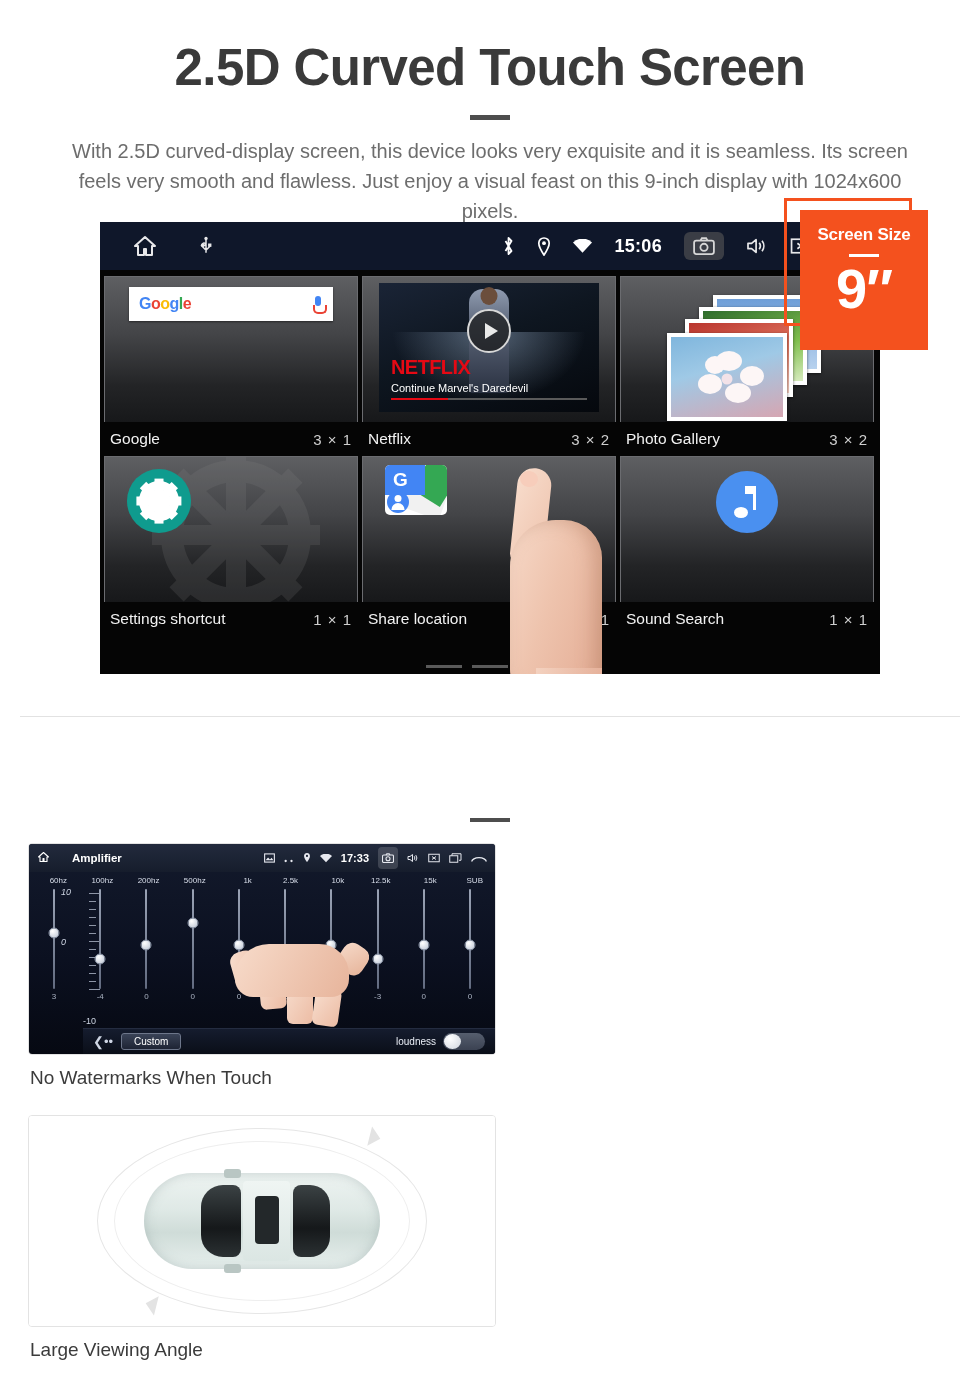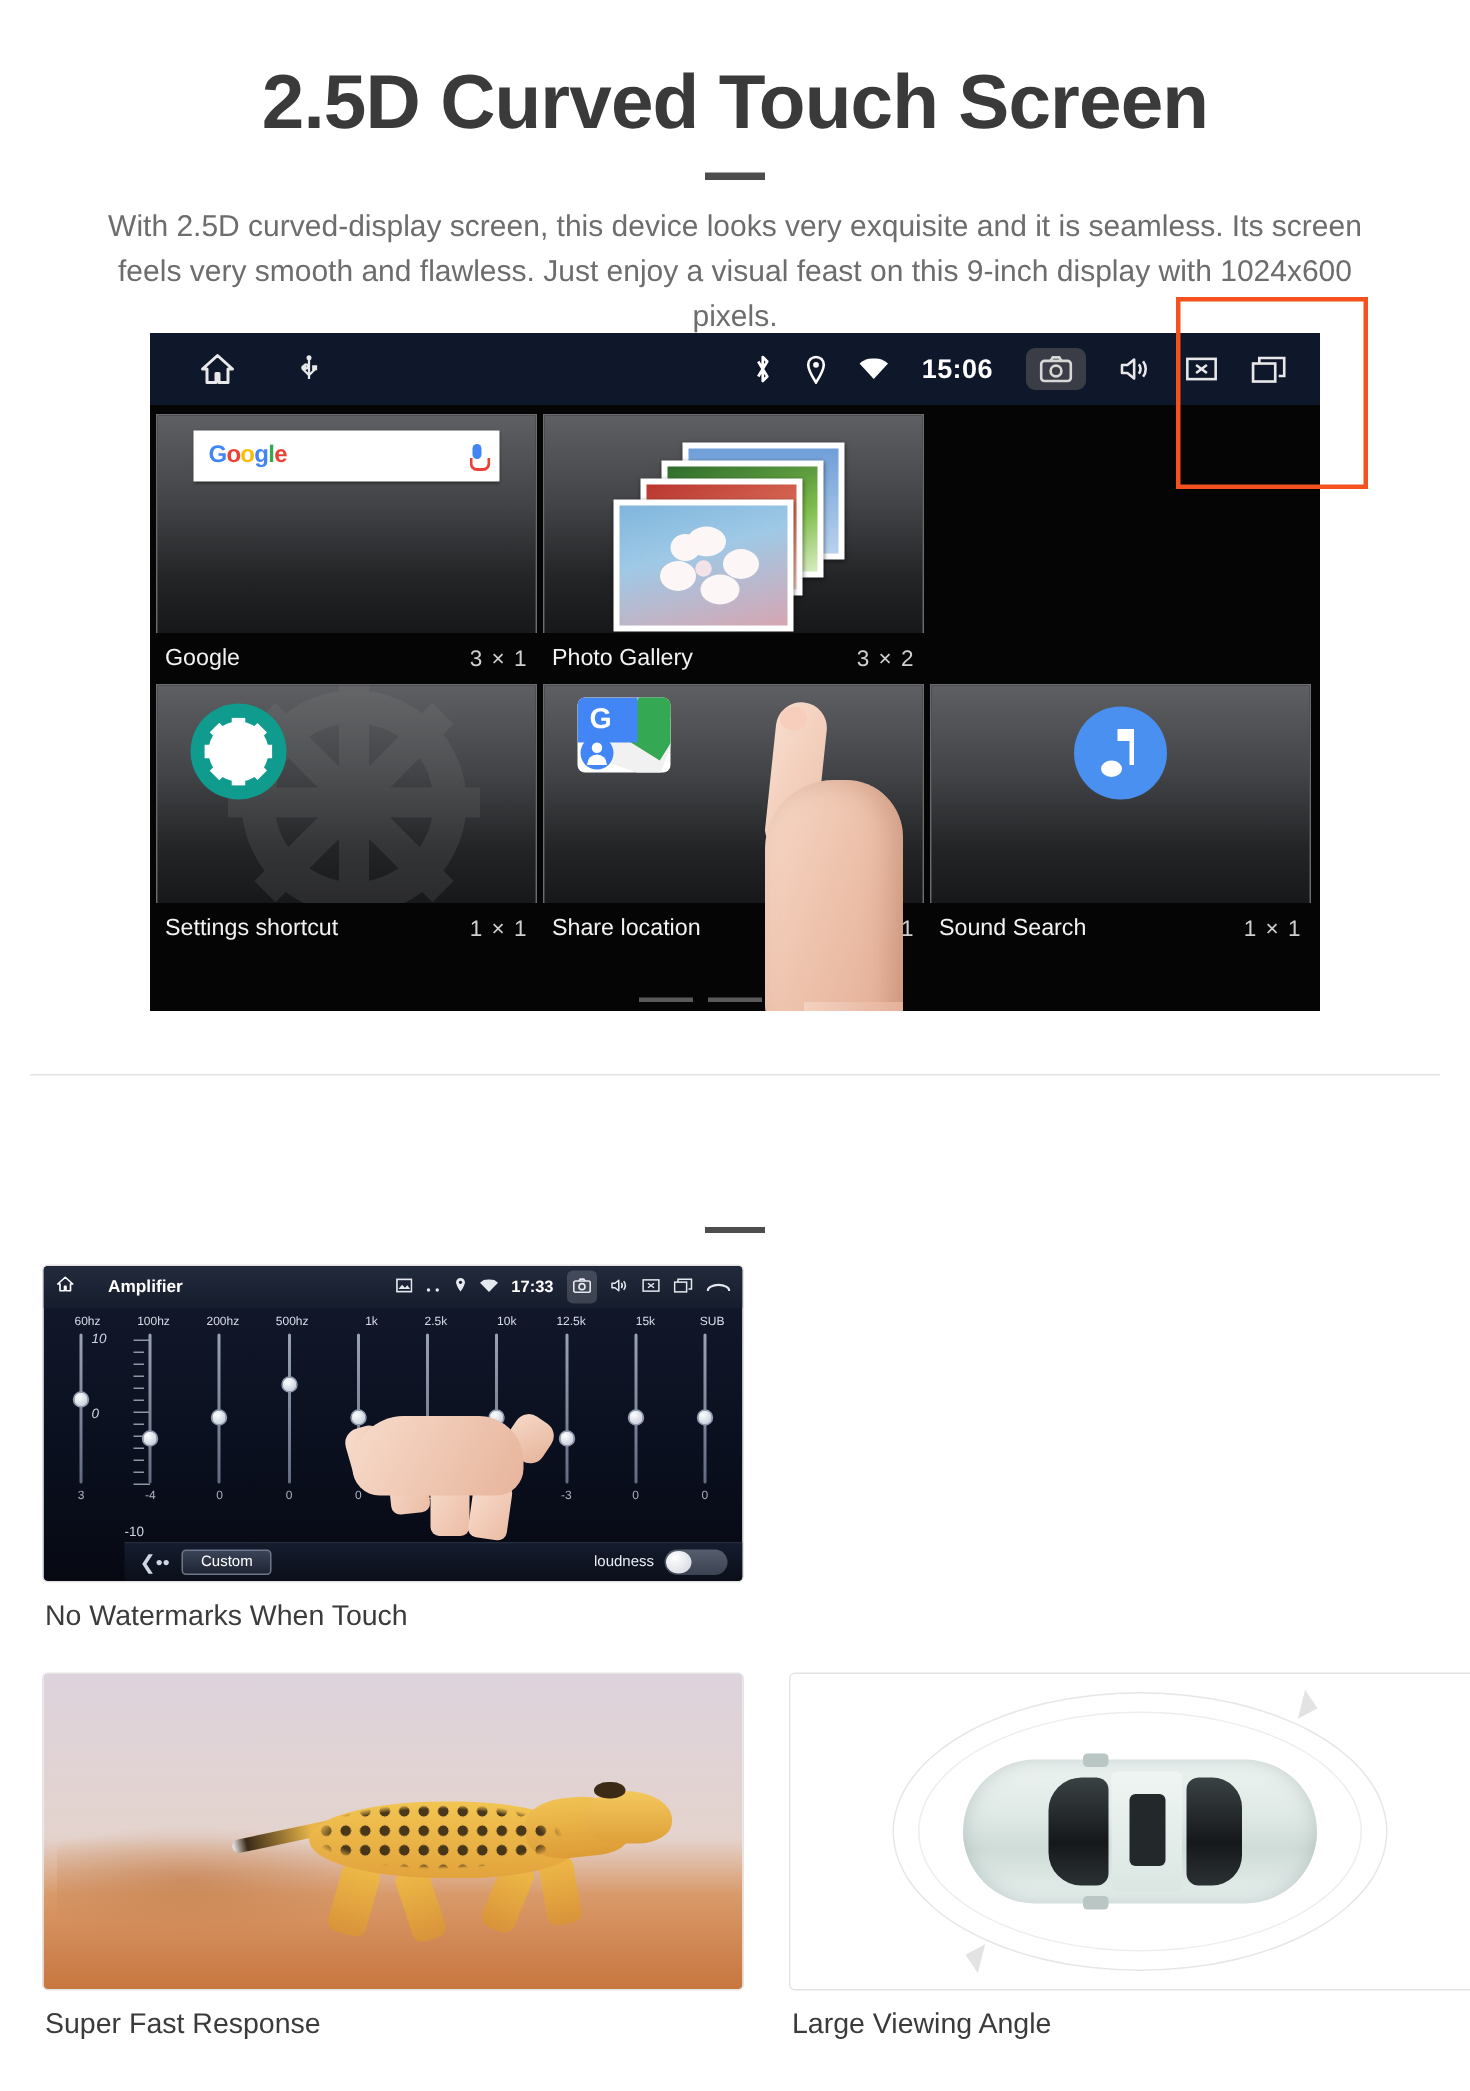--- a/index.html
+++ b/index.html
@@ -445,20 +445,42 @@
               <span class="glogo"><i style="color:#4285F4">G</i><i style="color:#EA4335">o</i><i style="color:#FBBC05">o</i><i style="color:#4285F4">g</i><i style="color:#34A853">l</i><i style="color:#EA4335">e</i></span>
               <span class="mic"></span>
             </div>
           </div>
           <div class="wlabelrow">
             <span class="wlabel">Google</span>
             <span class="wsize">3 × 1</span>
           </div>
         </div>
 
+        <div class="wcell">
+          <div class="wcard">
+            <div class="nfx">
+              <div class="nfx-street"></div>
+              <div class="nfx-fig">
+                  <span class="nfx-head"></span>
+                </div>
+              <div class="nfx-play">
+                  <span></span>
+                </div>
+              <div class="nfx-brand">NETFLIX</div>
+              <div class="nfx-cap">Continue Marvel's Daredevil</div>
+              <div class="nfx-bar">
+                  <i></i>
+                </div>
+            </div>
+          </div>
+          <div class="wlabelrow">
+            <span class="wlabel">Netflix</span>
+            <span class="wsize">3 × 2</span>
+          </div>
+        </div>
 
         <div class="wcell">
           <div class="wcard">
             <div class="pg">
               <div class="pgf pgf1">
                   <i class="sky-i"></i>
                 </div>
               <div class="pgf pgf2">
                   <i class="leaf-i"></i>
                 </div>
@@ -555,20 +577,25 @@
 
     <div class="hand-home">
       <div class="finger"></div>
       <div class="nail"></div>
       <div class="palm"></div>
       <div class="wrist"></div>
     </div>
   </div>
 
   <div class="badge-frame"></div>
+  <div class="badge">
+    <div class="badge-t">Screen Size</div>
+    <div class="badge-rule"></div>
+    <div class="badge-n">9″</div>
+  </div>
 
   <div class="divider"></div>
 
   <div class="sec2-rule"></div>
 
   <div class="grid">
 
     <div class="grid-row">
 
 
@@ -753,40 +780,20 @@
               <span style="position:absolute;left:54px;bottom:28px;color:#cdd4e2;font-size:9px">-10</span>
             </div>
           </div>
         </div>
         <div class="cap">No Watermarks When Touch</div>
       </div>
     </div>
 
     <div class="grid-row">
 
-      <div class="cell">
-        <div class="thumb">
-          <div class="savanna">
-            <span class="dust"></span>
-            <span class="cheetah">
-              <i class="ch-tail"></i>
-              <i class="ch-leg l1"></i>
-                <i class="ch-leg l2"></i>
-                <i class="ch-leg l3"></i>
-                <i class="ch-leg l4"></i>
-              <i class="ch-body"></i>
-                <i class="ch-neck"></i>
-                <i class="ch-head"></i>
-                <i class="ch-ear"></i>
-              <i class="spots"></i>
-            </span>
-          </div>
-        </div>
-        <div class="cap">Super Fast Response</div>
-      </div>
 
       <div class="cell">
         <div class="thumb">
           <div class="carbox">
             <span class="ellipse"></span>
             <span class="ellipse ellipse2"></span>
             <span class="arw arw-t"></span>
             <span class="arw arw-b"></span>
             <span class="car">
               <i class="car-body"></i>

